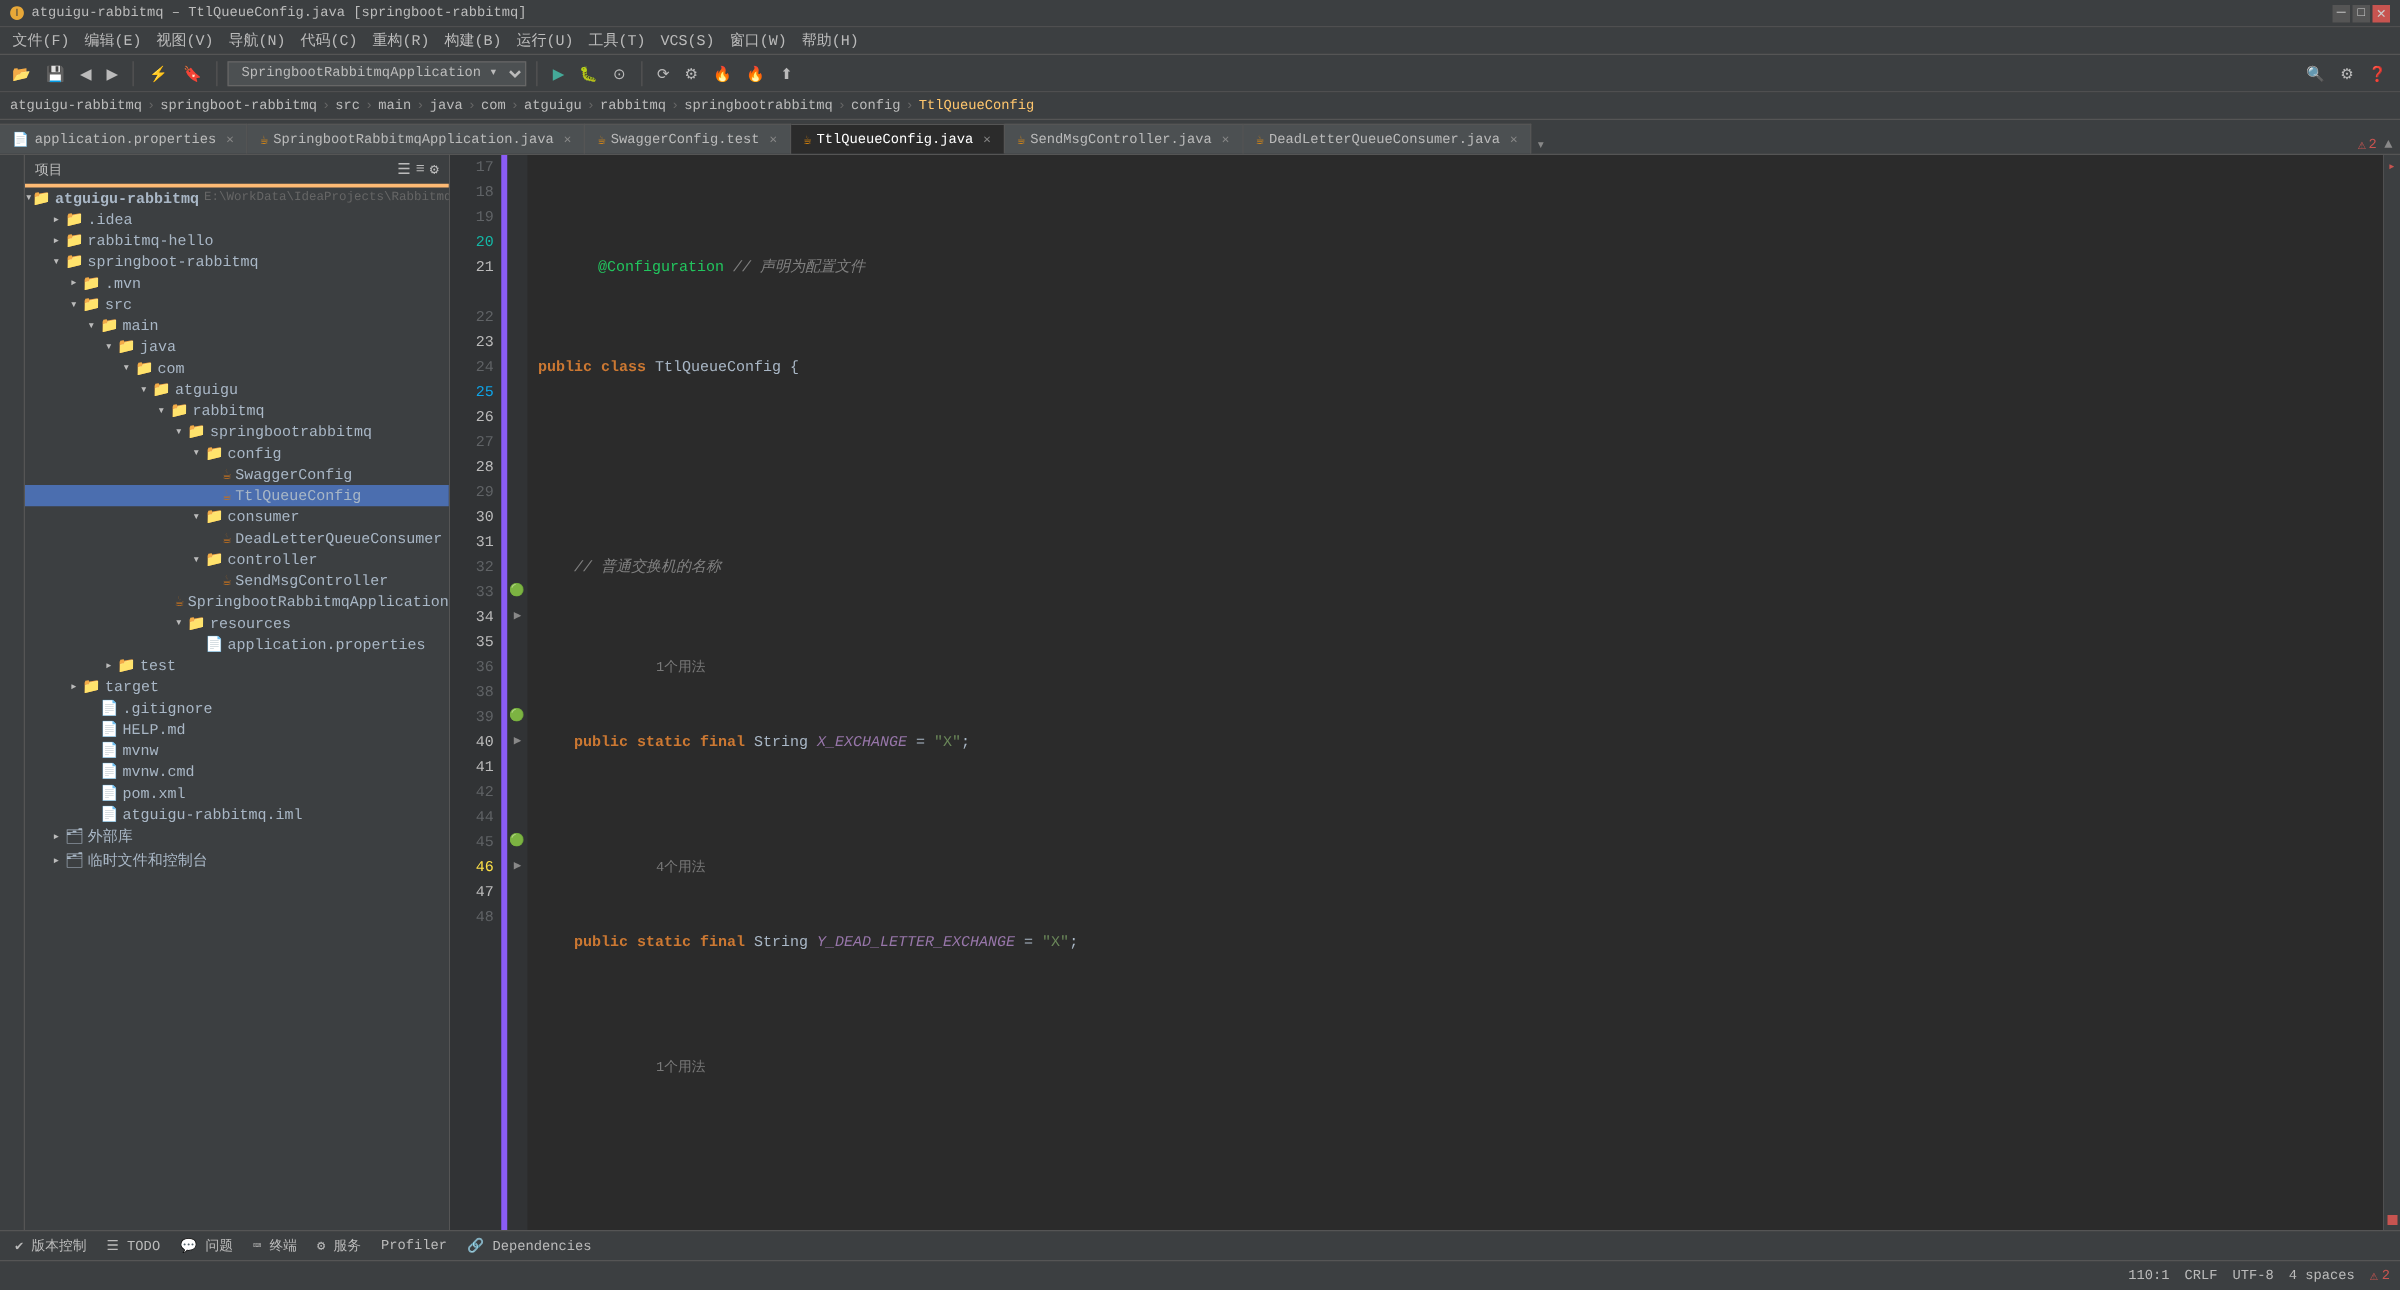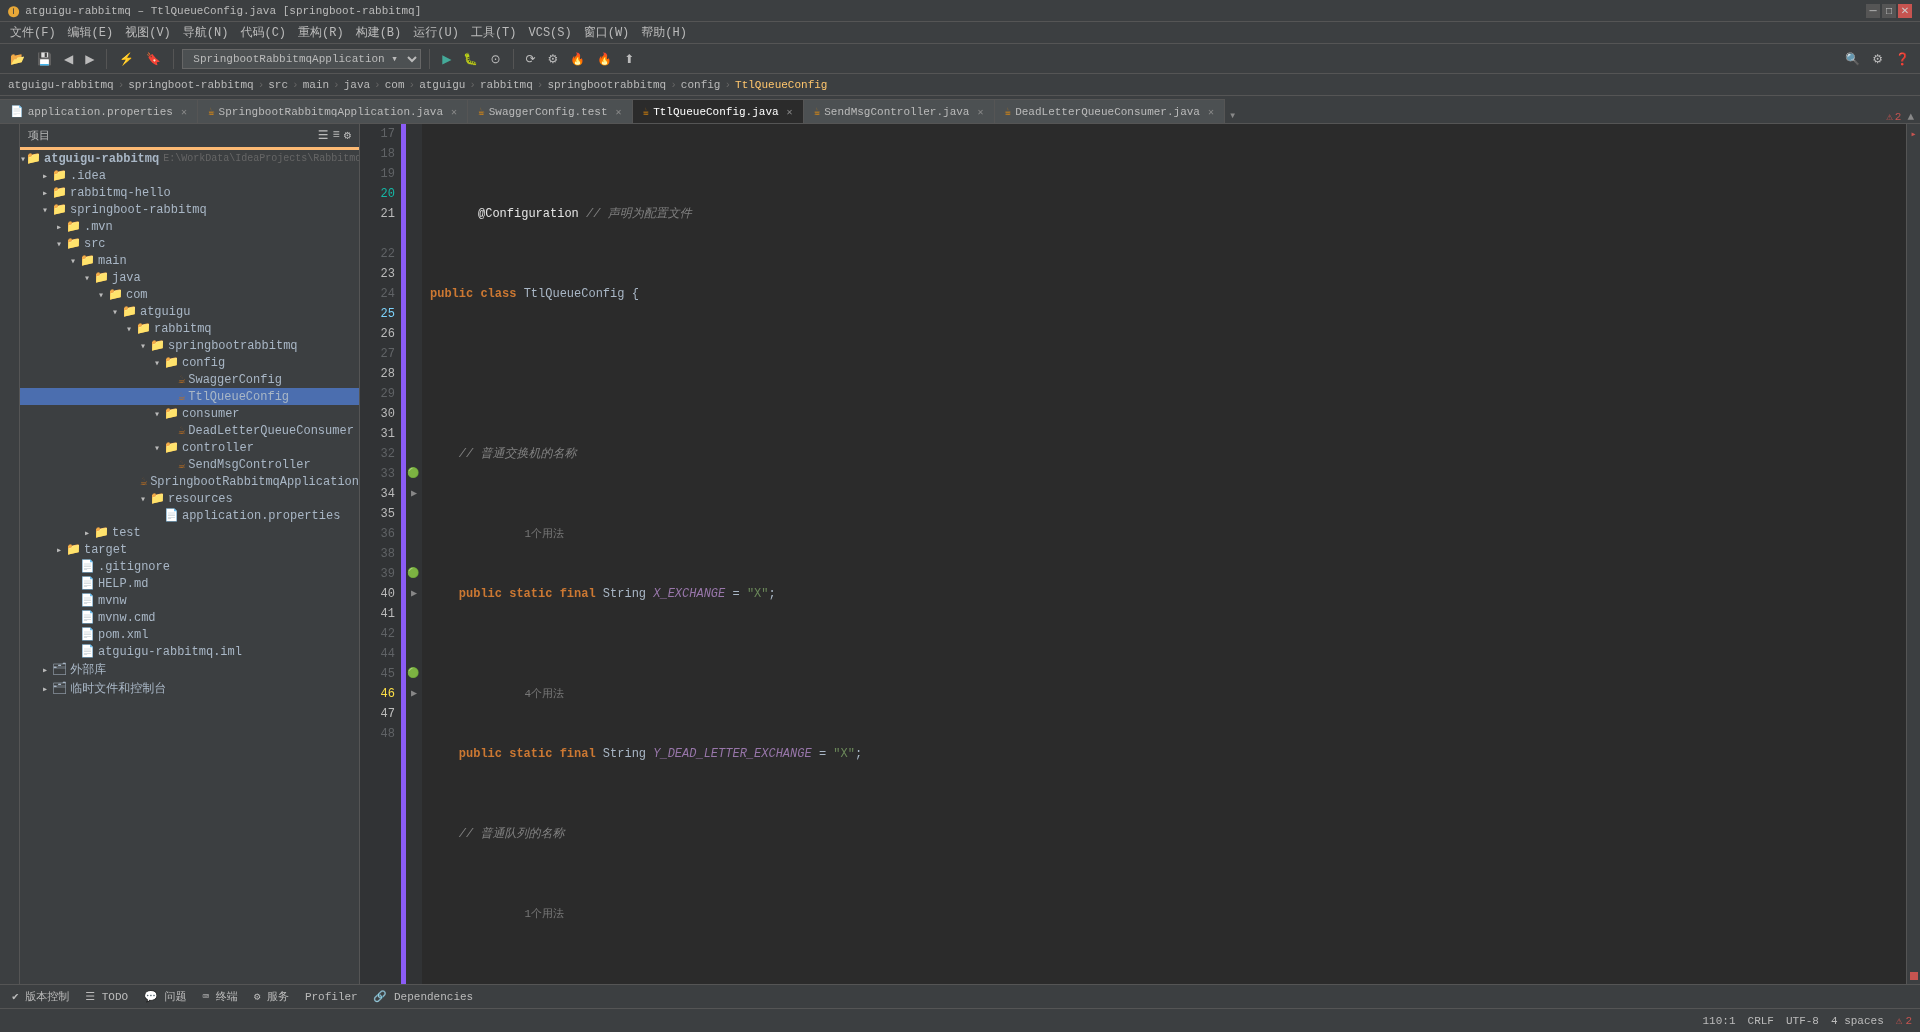--- a/index.html
+++ b/index.html
@@ -51,21 +51,21 @@
     #editor { flex: 1; display: flex; flex-direction: column; background: #2b2b2b; overflow: hidden; }
     #line-numbers { width: 50px; background: #313335; text-align: right; padding: 0 8px; color: #606366; font-size: 12px; line-height: 20px; overflow: hidden; flex-shrink: 0; user-select: none; }
     #code-area { flex: 1; overflow-y: auto; overflow-x: auto; padding: 0 8px; line-height: 20px; font-size: 12px; white-space: pre; }
     
     .code-line { min-height: 20px; display: flex; align-items: flex-start; }
     
     
     .kw { color: #cc7832; font-weight: bold; }
     .str { color: #6a8759; }
     .comment { color: #808080; font-style: italic; }
-    .ann { color: #e5e5e5; padding-left: 48px; }
+    .ann { color: #22c55e; padding-left: 48px; }
     .field { color: #9876aa; font-style: italic; }
     .hint { color: #787878; font-size: 11px; }
 
     
     #status-bar { background: #3c3f41; height: 24px; display: flex; align-items: center; justify-content: space-between; padding: 0 8px; border-top: 1px solid #555; font-size: 11px; color: #bbb; }
     #status-bar .left { display: flex; gap: 12px; }
     #status-bar .right { display: flex; gap: 12px; }
     #status-bar .item { cursor: pointer; display: flex; align-items: center; gap: 3px; }
 
     
@@ -451,21 +451,21 @@
 
         <div id="line-numbers" style="width:46px;background:#313335;text-align:right;padding:0 6px;color:#606366;font-size:12px;line-height:20px;overflow:hidden;flex-shrink:0;border-right:5px solid #8b5cf6;">
           <div style="line-height:20px;">17</div>
           <div style="line-height:20px;">18</div>
           <div style="line-height:20px;">19</div>
           <div style="line-height:20px;color:#14b8a6;">20</div>
           <div style="line-height:20px;color:#bbb;">21</div>
           <div style="line-height:20px;margin-top:20px;">22</div>
           <div style="line-height:20px;color:#bbb;">23</div>
           <div style="line-height:20px;">24</div>
-          <div style="line-height:20px;color:#7dd3fc;">25</div>
+          <div style="line-height:20px;color:#0ea5e9;">25</div>
           <div style="line-height:20px;color:#bbb;">26</div>
           <div style="line-height:20px;">27</div>
           <div style="line-height:20px;color:#bbb;">28</div>
           <div style="line-height:20px;">29</div>
           <div style="line-height:20px;color:#bbb;">30</div>
           <div style="line-height:20px;color:#bbb;">31</div>
           <div style="line-height:20px;">32</div>
           <div style="line-height:20px;">33</div>
           <div style="line-height:20px;color:#bbb;">34</div>
           <div style="line-height:20px;color:#bbb;">35</div>
@@ -540,23 +540,20 @@
           </div>
           
           <div style="height:20px;padding-left:8px;">
             <span class="hint">4个用法</span>
           </div>
           
           <div class="code-line">
             <span>    <span class="kw">public static final</span> String <span class="field">Y_DEAD_LETTER_EXCHANGE</span> = <span class="str">"X"</span>;</span>
           </div>
           
-          <div class="code-line">
-            <span>    <span class="comment">// 普通队列的名称</span></span>
-          </div>
           <div style="height:20px;padding-left:8px;">
             <span class="hint">1个用法</span>
           </div>
           
           
           
           
           
           
           

